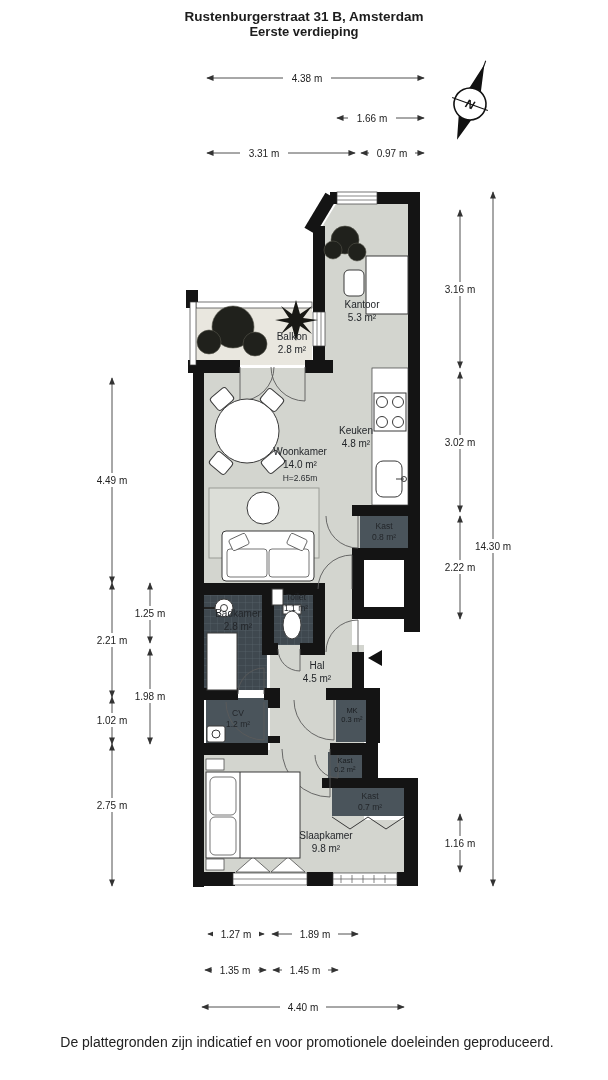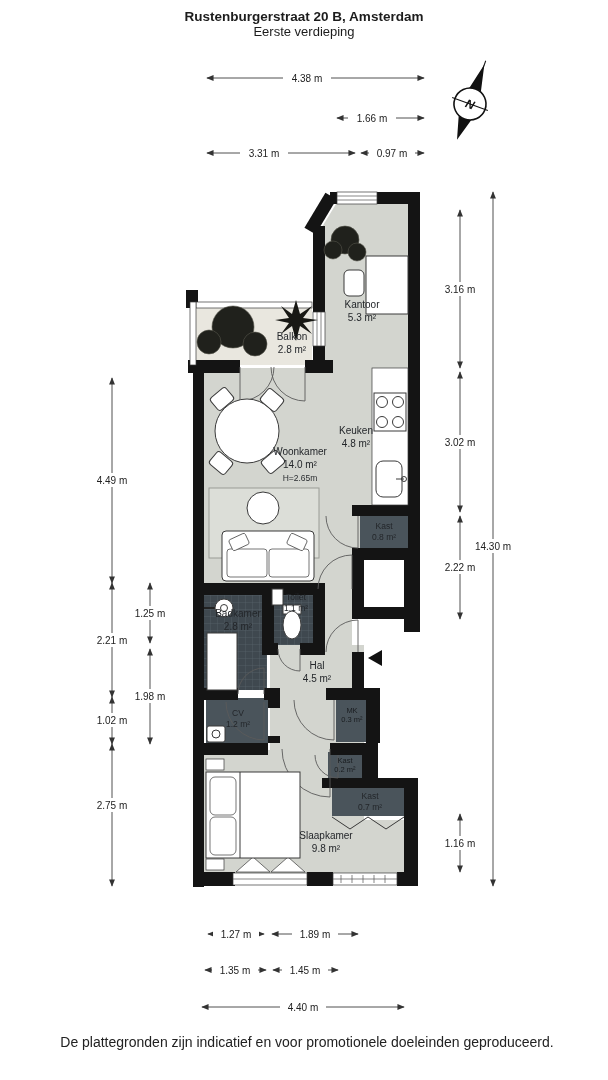--- a/index.html
+++ b/index.html
@@ -1,20 +1,20 @@
 <!DOCTYPE html>
 <html><head>
 <meta charset="utf-8">
 <style>
   html,body{margin:0;padding:0;background:#ffffff;}
   #stage{position:relative;width:608px;height:1080px;background:#fff;overflow:hidden;
          font-family:"Liberation Sans", sans-serif;}
   #title{position:absolute;top:9px;left:0;width:608px;text-align:center;color:#1c1c1c;}
   #title .t1{font-size:13.5px;font-weight:bold;}
-  #title .t2{font-size:13px;font-weight:normal;}
+  #title .t2{font-size:13px;font-weight:bold;}
   #footer{position:absolute;top:1033px;left:3px;width:608px;text-align:center;
           font-size:14px;color:#222;line-height:1.4;}
   svg{position:absolute;left:0;top:0;}
   .floor{fill:#d3d5cf;}
   .balkonf{fill:#e9e7df;}
   .dark{fill:#4a545b;}
   .tile{fill:url(#tiles);}
   .wallg rect{fill:#141414;}
   .fw{fill:#ffffff;stroke:#3a3a3a;stroke-width:1;}
   .fwl{fill:#ffffff;stroke:#3a3a3a;stroke-width:0.7;}
@@ -29,21 +29,21 @@
   .rsmall{font-size:8.5px;fill:#23262a;text-anchor:middle;}
   .rtiny{font-size:7.5px;fill:#1a1d20;text-anchor:middle;}
   .hnote{font-size:8.5px;fill:#2a2d30;text-anchor:middle;}
 </style>
 </head>
 <body>
 
 <div id="stage">
 
   <div id="title">
-    <div class="t1">Rustenburgerstraat 20 B, Amsterdam</div>
+    <div class="t1">Rustenburgerstraat 31 B, Amsterdam</div>
     <div class="t2">Eerste verdieping</div>
   </div>
 
   <svg width="608" height="1080" viewBox="0 0 608 1080">
     <defs>
       <pattern id="tiles" width="7" height="7" patternUnits="userSpaceOnUse">
         <rect width="7" height="7" fill="#3f484f"></rect>
         <path d="M0,0 H7 M0,0 V7" stroke="#59646b" stroke-width="0.7"></path>
       </pattern>
       <marker id="ah" viewBox="0 0 10 8" refX="9" refY="4" markerWidth="8.5" markerHeight="6.5" orient="auto-start-reverse">

